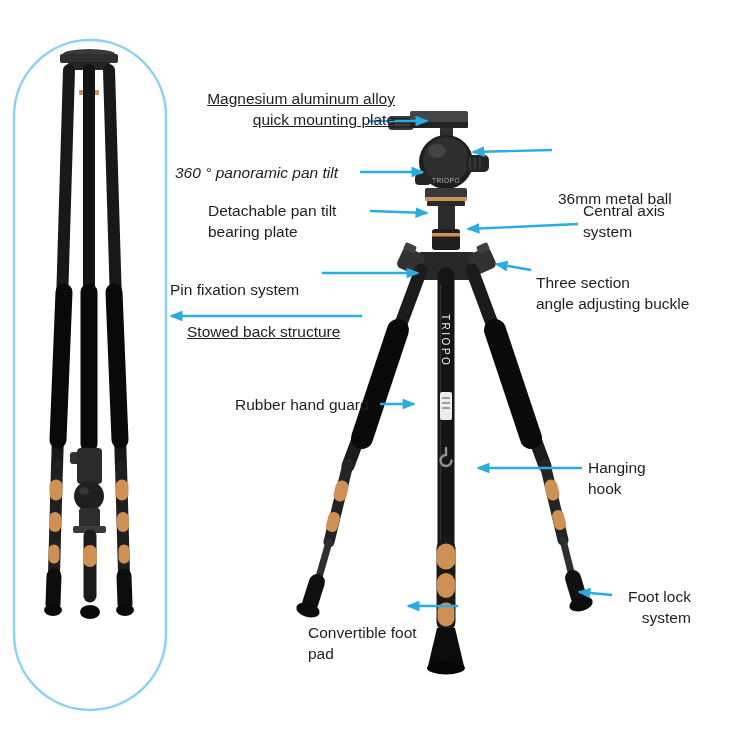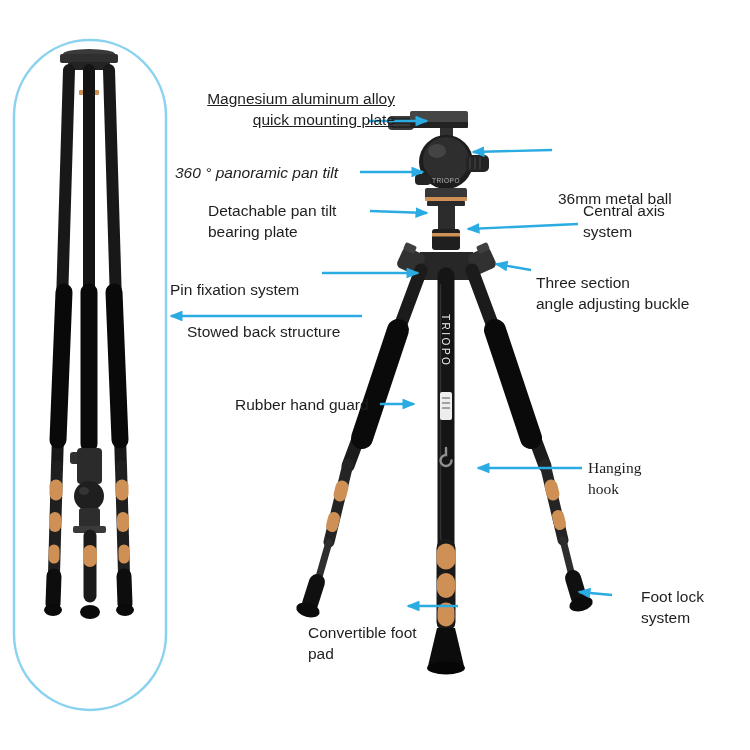--- a/index.html
+++ b/index.html
@@ -165,23 +165,23 @@
 quick mounting plate</div>
     <div class="callout" style="left:558px; top:140px;margin-top:48px;">36mm metal ball</div>
     <div class="callout" style="left:175px; top:162px;font-style:italic;">360 ° panoramic pan tilt</div>
     <div class="callout" style="left:208px; top:200px;">Detachable pan tilt
 bearing plate</div>
     <div class="callout" style="left:583px; top:200px;">Central axis
 system</div>
     <div class="callout" style="left:170px; top:263px;margin-top:16px;">Pin fixation system</div>
     <div class="callout" style="left:536px; top:272px;">Three section
 angle adjusting buckle</div>
-    <div class="callout" style="left:187px; top:321px;">Stowed back structure</div>
+    <div class="callout" style="left:187px; top:321px;text-decoration:underline;">Stowed back structure</div>
     <div class="callout" style="left:235px; top:394px;">Rubber hand guard</div>
-    <div class="callout" style="left:588px; top:457px;font-family:Liberation Serif, serif;">Hanging
+    <div class="callout" style="left:588px; top:457px;">Hanging
 hook</div>
     <div class="callout" style="left:308px; top:622px;">Convertible foot
 pad</div>
-    <div class="callout" style="left:641px; top:586px;">Foot lock
+    <div class="callout" style="left:628px; top:586px;text-align:right;">Foot lock
 system</div>
   </div>
 
 </div>
 
 </body></html>

